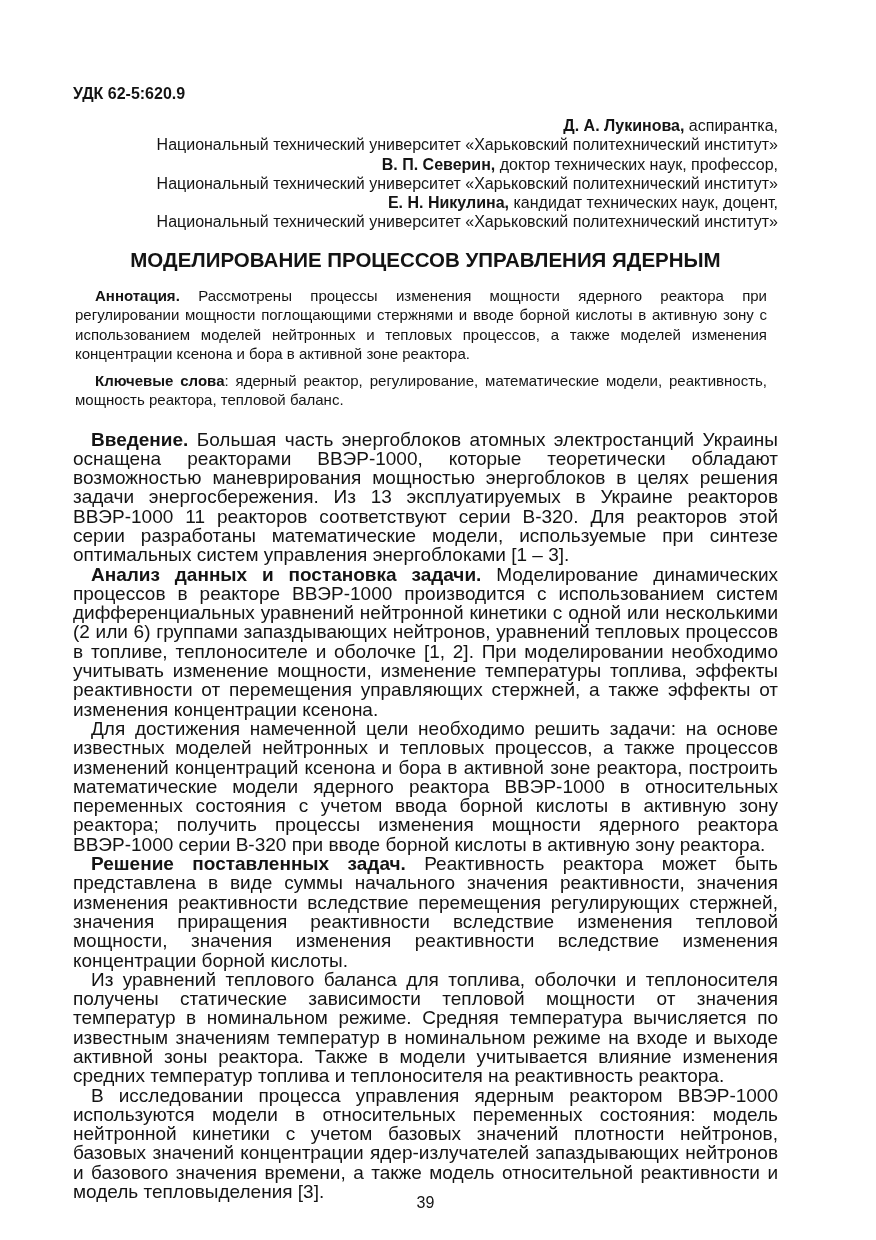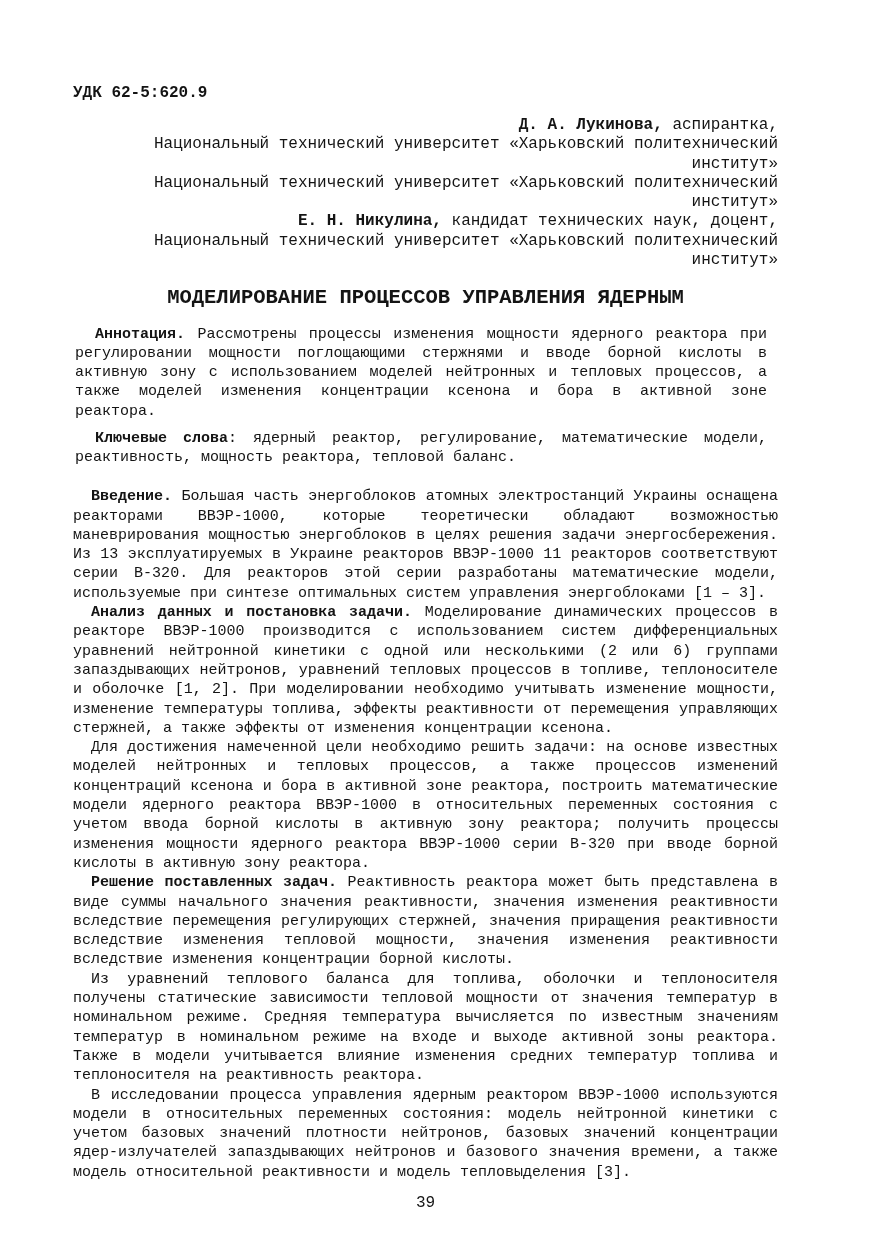--- a/index.html
+++ b/index.html
@@ -7,21 +7,21 @@
     padding: 0;
     background: #ffffff;
   }
   .page {
     position: relative;
     width: 876px;
     height: 1240px;
     box-sizing: border-box;
     background: #ffffff;
     color: #141414;
-    font-family: Liberation Mono, monospace;
+    font-family: Liberation Sans, sans-serif;
     padding: 84px 98px 0 73px;
     overflow: hidden;
   }
   .udc {
     font-size: 16px;
     font-weight: bold;
     line-height: 19px;
   }
   .authors {
     margin-top: 13px;
@@ -46,21 +46,21 @@
     line-height: 19.2px;
     text-align: justify;
     text-indent: 20px;
   }
   .keywords {
     margin-top: 8px;
   }
   .annotation b { font-weight: bold; }
   .body-text {
     margin-top: 20px;
-    font-size: 15px;
+    font-size: 19px;
     line-height: 19.3px;
     text-align: justify;
   }
   .body-text p {
     margin: 0;
     text-indent: 18px;
   }
   .body-text p b { font-weight: bold; }
   .page-number {
     position: absolute;
@@ -74,20 +74,21 @@
 </head>
 <body>
 
 <div class="page">
 
   <div class="udc">УДК 62-5:620.9</div>
 
   <div class="authors">
     <div><span class="author-name">Д. А. Лукинова,</span><span> аспирантка,</span></div>
     <div><span>Национальный технический университет «Харьковский политехнический институт»</span></div>
+    <div><span class="author-name">В. П. Северин,</span><span> доктор технических наук, профессор,</span></div>
     <div><span>Национальный технический университет «Харьковский политехнический институт»</span></div>
     <div><span class="author-name">Е. Н. Никулина,</span><span> кандидат технических наук, доцент,</span></div>
     <div><span>Национальный технический университет «Харьковский политехнический институт»</span></div>
   </div>
 
   <h1 class="title">
     <span>МОДЕЛИРОВАНИЕ ПРОЦЕССОВ УПРАВЛЕНИЯ ЯДЕРНЫМ</span>
   </h1>
 
   <p class="annotation"><b>Аннотация.</b><span> Рассмотрены процессы изменения мощности ядерного реактора при регулировании мощности поглощающими стержнями и вводе борной кислоты в активную зону с использованием моделей нейтронных и тепловых процессов, а также моделей изменения концентрации ксенона и бора в активной зоне реактора.</span></p>

